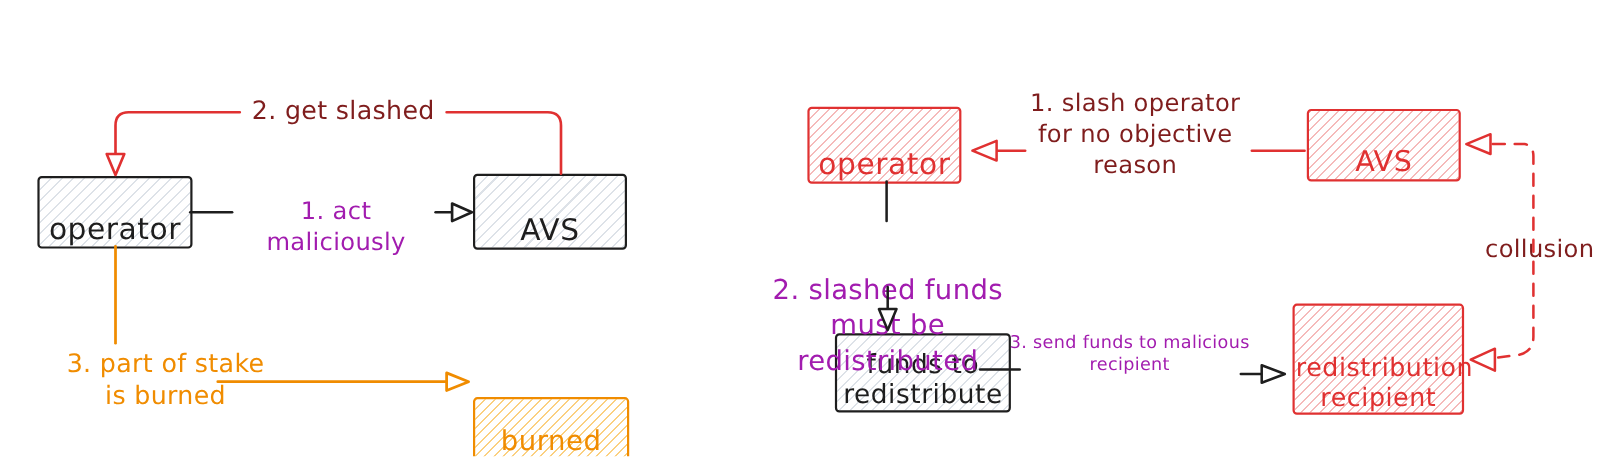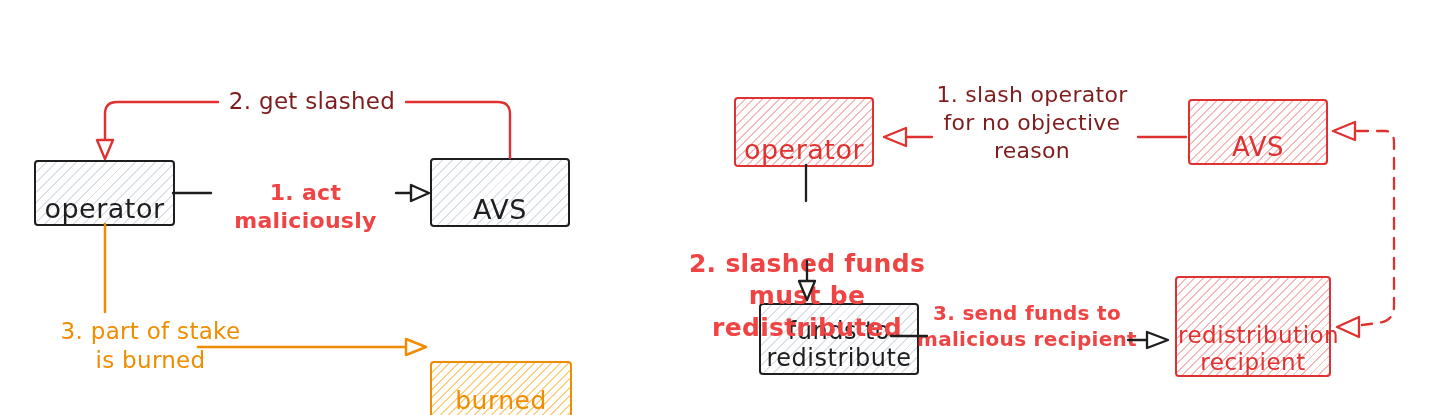--- a/index.html
+++ b/index.html
@@ -26,21 +26,21 @@
   }
   .hatch-orange{
     border:2.5px solid #f08c00;color:#f08c00;
     background-image:repeating-linear-gradient(135deg,#fbd080 0,#fbd080 1.3px,transparent 1.3px,transparent 6px);
   }
   .lbl{
     position:absolute;text-align:center;line-height:1.28;letter-spacing:.3px;
   }
   .red{color:#7f1d1d;}
   .orange{color:#f08c00;margin-left:43px;}
-  .black{color:#ef4444;font-weight:bold;}
+  .black{color:#a21caf;}
   .italic{}
   svg.overlay{position:absolute;left:0;top:0;pointer-events:none;}
   .whitebg{background:#ffffff;padding:0 3px;}
 </style>
 </head>
 <body>
 
 <div id="canvas">
 
 
@@ -66,21 +66,22 @@
   <div class="box hatch-red" style="left:1175px;top:276px;width:152px;height:97px;font-size:23px;border-width:2.8px;">
     <span style="width:150px;">redistribution recipient</span>
   </div>
 
   <div class="lbl red" style="left:222px;top:87px;width:180px;font-size:23px;">2. get slashed</div>
   <div class="lbl black" style="left:208px;top:179px;width:195px;font-size:22px;">1. act maliciously</div>
   <div class="lbl orange" style="left:10px;top:317px;width:195px;font-size:23px;">3. part of stake is burned</div>
 
   <div class="lbl red" style="left:932px;top:81px;width:200px;font-size:22px;">1. slash operator for no objective reason</div>
   <div class="lbl black" style="left:678px;top:204px;width:258px;font-size:25px;margin-top:44px;">2. slashed funds must be redistributed</div>
-  <div class="lbl black" style="left:908px;top:301px;width:238px;font-size:20px;">3. send funds to malicious recipient</div>
+  <div class="lbl black" style="left:908px;top:301px;width:238px;font-size:16px;">3. send funds to malicious recipient</div>
+  <div class="lbl red whitebg" style="left:1347px;top:214px;width:96px;font-size:22px;">collusion</div>
 
   <svg class="overlay" width="1456" height="415" viewBox="0 0 1456 415">
 
     <g stroke="#e03131" stroke-width="2.4" stroke-linecap="round" stroke-linejoin="round">
       <path d="M510 158 L510 114 Q510 102 498 102 L406 102" fill="none"></path>
       <path d="M218 102 L117 102 Q105 102 105 114 L105 140" fill="none"></path>
       <polygon points="97,140 113,140 105,159" fill="#ffffff"></polygon>
     </g>
 
     <g stroke="#1e1e1e" stroke-width="2.4" stroke-linecap="round" stroke-linejoin="round">

